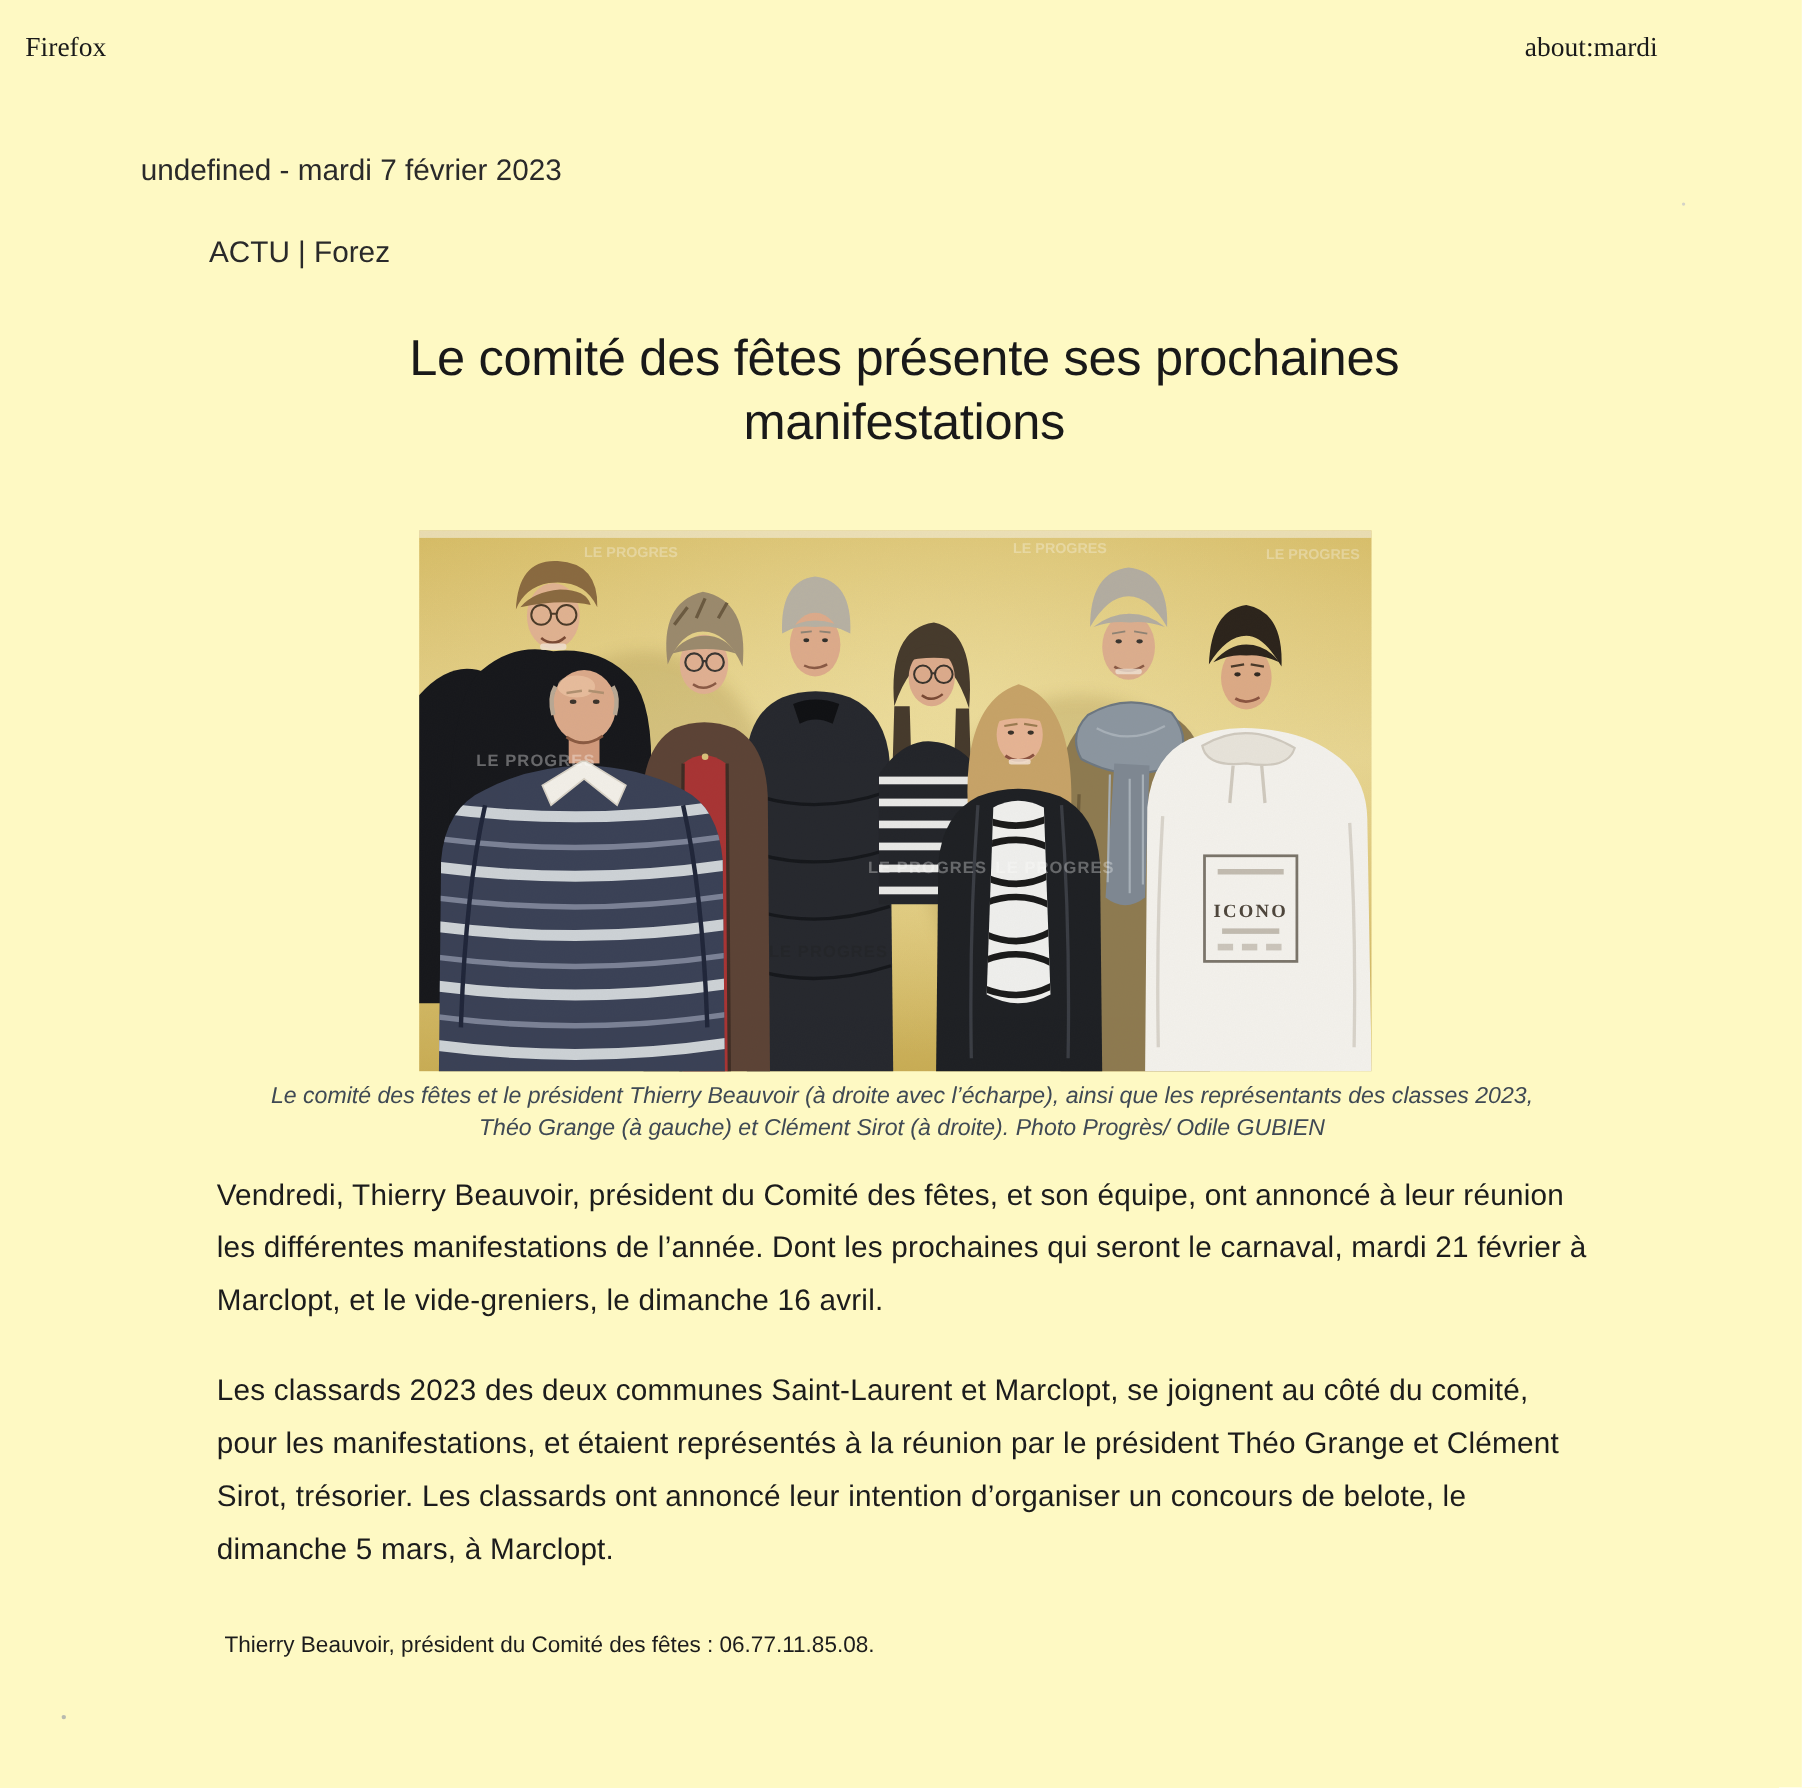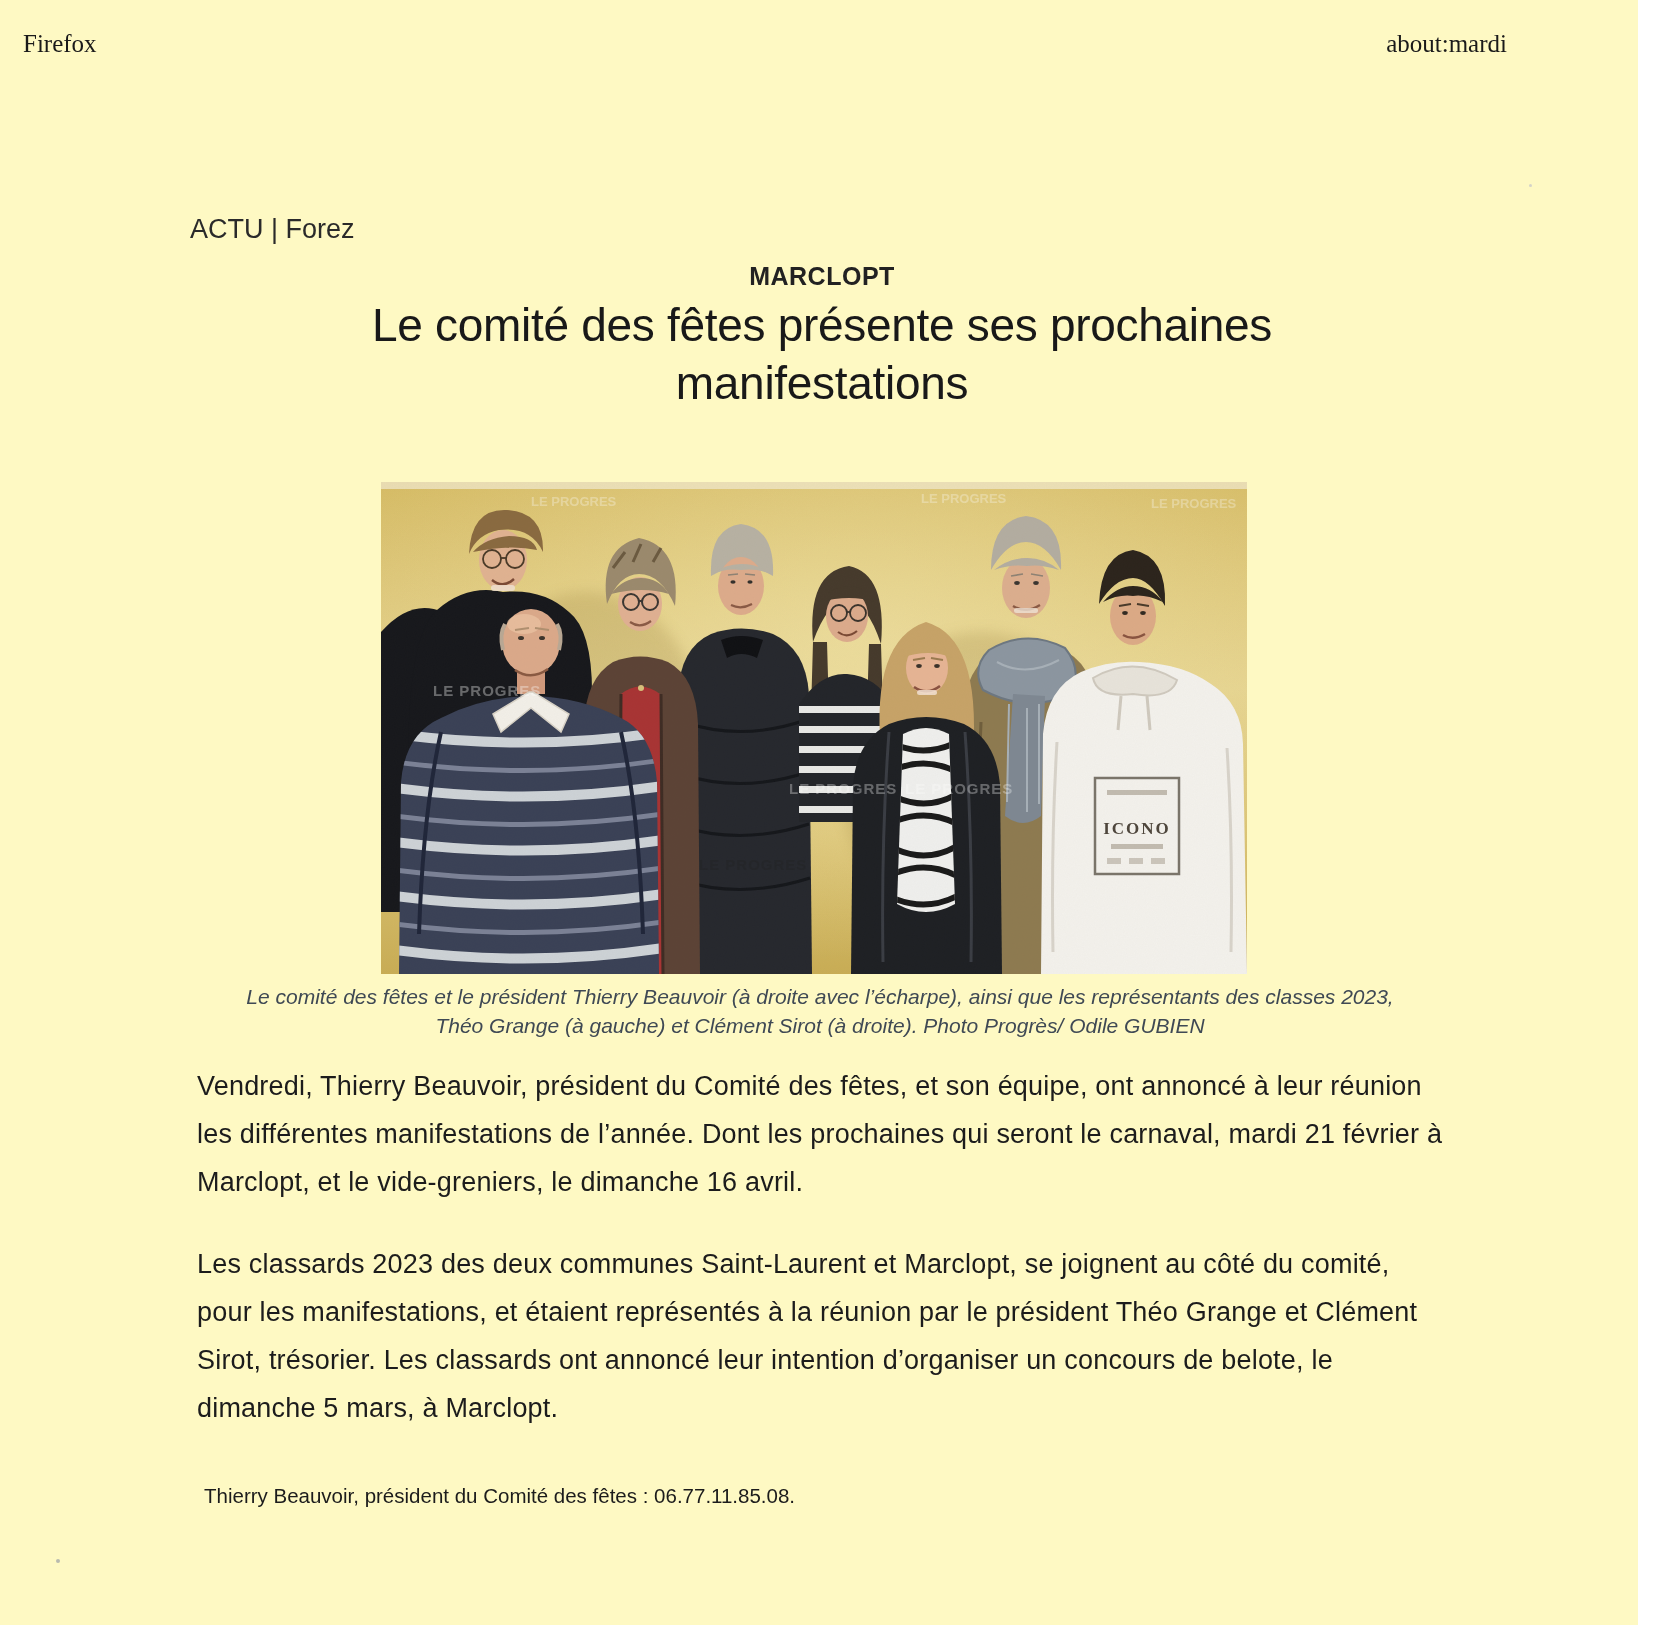--- a/index.html
+++ b/index.html
@@ -65,24 +65,24 @@
   .speck-b{left:1529px;top:184px;width:3px;height:3px;background:#c9c9c9;opacity:.8;}
 </style>
 </head>
 <body>
 
 <div id="page">
 
   <div class="chrome-left serif">Firefox</div>
   <div class="chrome-right serif">about:mardi</div>
 
+  <div class="dateline">undefined - mardi 7 février 2023</div>
 
   <div class="breadcrumb">ACTU | Forez</div>
 
-  <div class="kicker">MARCLOPT</div>
 
   <h1 class="headline">Le comité des fêtes présente ses prochaines manifestations</h1>
 
   <div class="photo-wrap">
     <svg width="866" height="492" viewBox="0 0 866 492" xmlns="http://www.w3.org/2000/svg">
       <defs>
         <linearGradient id="wallGrad" x1="0" y1="0" x2="0" y2="1">
           <stop offset="0" stop-color="#d6bb64"></stop>
           <stop offset="0.42" stop-color="#e5d28c"></stop>
           <stop offset="0.72" stop-color="#dbc373"></stop>

